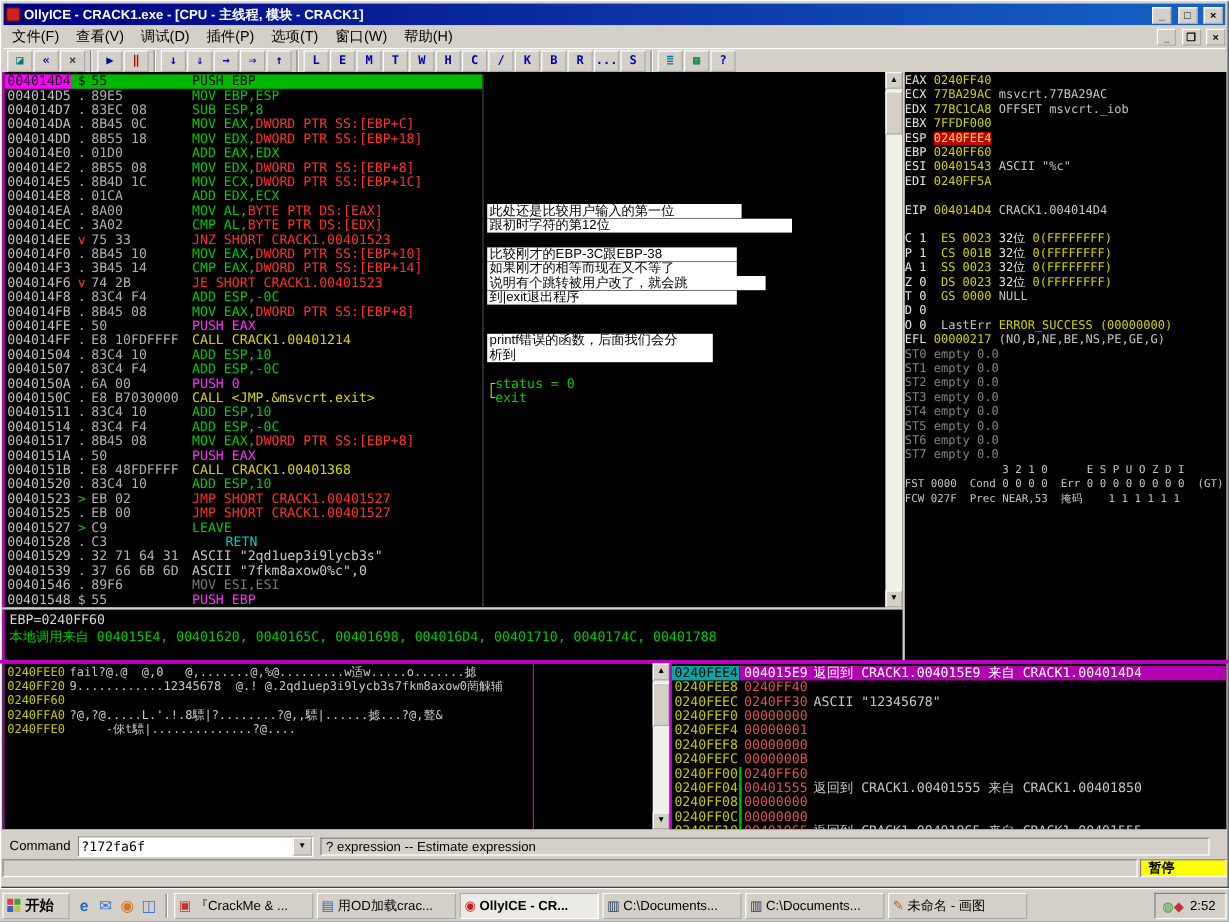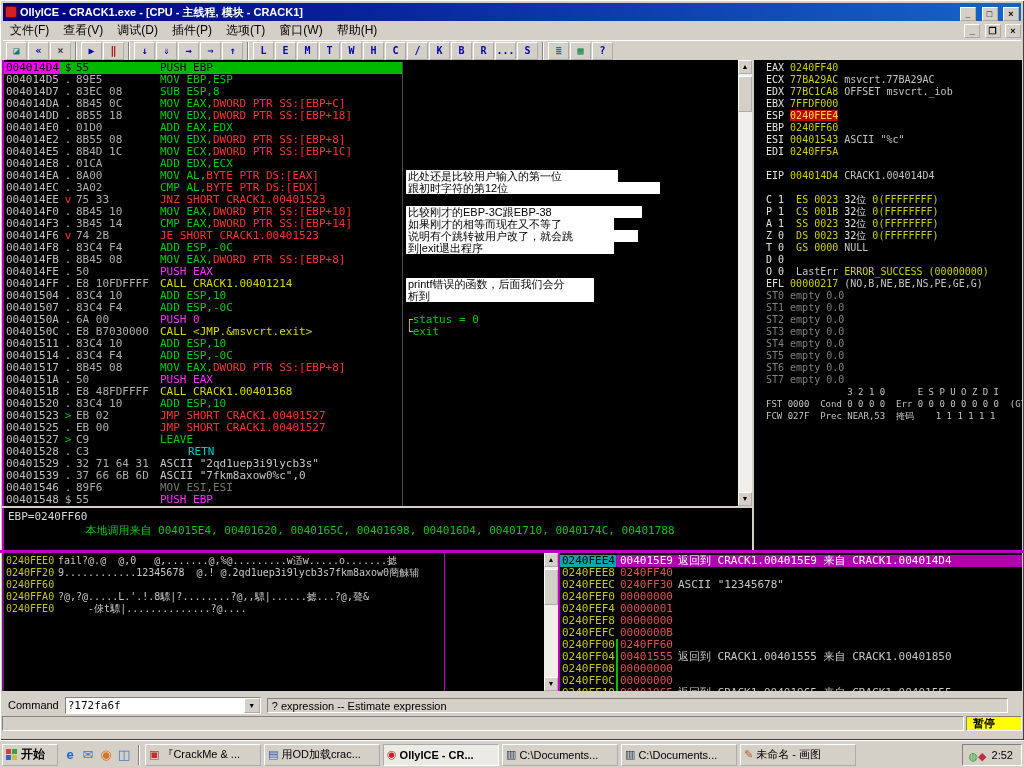--- a/index.html
+++ b/index.html
@@ -48,28 +48,28 @@
   .sel .d-addr{background:#FF00FF;color:#000;}
   .sel .d-mid{background:#00B800;}
   .sel .d-mark,.sel .d-bytes{color:#000;}
   .ck{color:#000;}.cg{color:#00CC00;}.cr{color:#FF3030;}.cy{color:#D8D800;}
   .cm{color:#FF30FF;}.cc{color:#00CCCC;margin-left:28px;}.cw{color:#C8C8C8;}.cd{color:#787878;}
   .cbox{display:inline-block;background:#FFFFFF;color:#000;height:12px;overflow:hidden;padding:0 2px;
         font-family:"Liberation Sans","DejaVu Sans",sans-serif;font-size:11px;}
   .carg-pre{color:#D8D800;}.carg{color:#00CC00;}
 
   
-  .rline{height:12px;line-height:12px;font-size:10px;white-space:pre;padding-left:12px;}
+  .rline{height:12px;line-height:12px;font-size:10px;white-space:pre;padding-left:0;}
   .rline.sm{font-size:9px;}
   .r-n{color:#E4E4E4;}.r-v{color:#D0D000;}.r-c{color:#C4C4C4;}.r-g{color:#808080;}
   .r-e{background:#C00000;color:#FFE040;}
 
   
   .il1{color:#D8D8D8;font-size:11px;height:13px;white-space:pre;}
-  .il2{color:#00CC00;font-size:11px;white-space:pre;text-align:center;}
+  .il2{color:#00CC00;font-size:11px;white-space:pre;}
 
   
   .durow{display:flex;height:12px;line-height:12px;font-size:10px;}
   .du-addr{width:54px;flex:none;color:#C8C800;padding-left:2px;}
   .du-text{color:#C8C8C8;white-space:pre;overflow:hidden;}
 
   
   .srow{display:flex;height:12px;line-height:12px;font-size:11px;}
   .s-addr{width:56px;flex:none;color:#C8C800;padding-left:2px;}
   .s-val{width:62px;flex:none;color:#E05050;border-left:2px solid transparent;padding-left:2px;}
@@ -92,21 +92,21 @@
   .commandbar{position:absolute;left:2px;top:695px;width:1008px;height:20px;display:flex;align-items:center;
               background:#D4D0C8;font-size:11px;color:#000;}
   .cmd-label{padding:0 6px;white-space:nowrap;}
   .combo{display:flex;width:196px;height:17px;background:#FFF;border:1px solid;border-color:#808080 #FFF #FFF #808080;}
   .combo-input{flex:1;border:none;outline:none;font:11px "DejaVu Sans Mono",monospace;padding-left:2px;background:#FFF;min-width:0;}
   .combo-btn{width:16px;background:#D4D0C8;border:1px outset #FFF;font-size:7px;display:flex;align-items:center;justify-content:center;}
   .cmd-hint{flex:1;margin-left:6px;margin-right:2px;padding:1px 4px;height:15px;line-height:13px;
             border:1px solid;border-color:#808080 #FFF #FFF #808080;white-space:nowrap;overflow:hidden;}
   .statusbar{position:absolute;left:2px;top:715px;width:1020px;height:17px;display:flex;align-items:center;background:#D4D0C8;}
   .sb-left{flex:1;height:15px;border:1px solid;border-color:#808080 #FFF #FFF #808080;margin-right:2px;}
-  .sb-right{width:56px;height:15px;background:#FFFF00;border:1px solid;border-color:#808080 #FFF #FFF #808080;
+  .sb-right{width:72px;height:15px;background:#FFFF00;border:1px solid;border-color:#808080 #FFF #FFF #808080;
             font-weight:bold;font-size:11px;display:flex;align-items:center;padding-left:6px;color:#000;}
 
   
   .taskbar{position:absolute;left:0;top:740px;width:1024px;height:28px;background:#D4D0C8;
            border-top:1px solid #FFFFFF;display:flex;align-items:center;padding:0 2px;gap:3px;}
   .startbtn{display:inline-flex;align-items:center;gap:4px;width:56px;height:22px;flex:none;
             background:#D4D0C8;border:1px outset #FFFFFF;font-weight:bold;font-size:12px;padding-left:3px;color:#000;}
   .flag{width:11px;height:11px;position:relative;display:inline-block;flex:none;}
   .flag::before{content:"";position:absolute;left:0;top:0;width:5px;height:5px;background:#D44040;
                 box-shadow:6px 0 0 #40A040,0 6px 0 #4060C8,6px 6px 0 #C8C040;}
@@ -299,21 +299,21 @@
           </span>
           <span class="d-cmt"></span>
         </div>
         <div class="drow">
           <span class="d-addr">004014F0</span>
           <span class="d-mid">
             <span class="d-mark">.</span>
             <span class="d-bytes">8B45 10</span>
             <span class="d-instr"><span class="cg">MOV EAX,</span><span class="cr">DWORD PTR SS:[EBP+10]</span></span>
           </span>
-          <span class="d-cmt"><span class="cbox" style="width: 236px;">比较刚才的EBP-3C跟EBP-38</span></span>
+          <span class="d-cmt"><span class="cbox" style="width: 208px;">比较刚才的EBP-3C跟EBP-38</span></span>
         </div>
         <div class="drow">
           <span class="d-addr">004014F3</span>
           <span class="d-mid">
             <span class="d-mark">.</span>
             <span class="d-bytes">3B45 14</span>
             <span class="d-instr"><span class="cg">CMP EAX,</span><span class="cr">DWORD PTR SS:[EBP+14]</span></span>
           </span>
           <span class="d-cmt"><span class="cbox" style="width: 208px;">如果刚才的相等而现在又不等了</span></span>
         </div>

